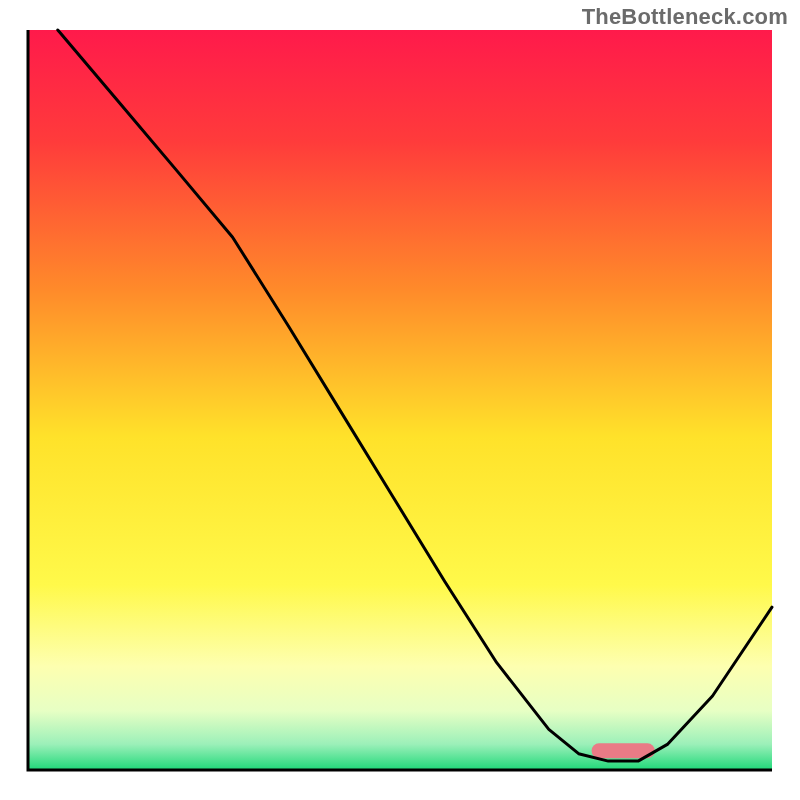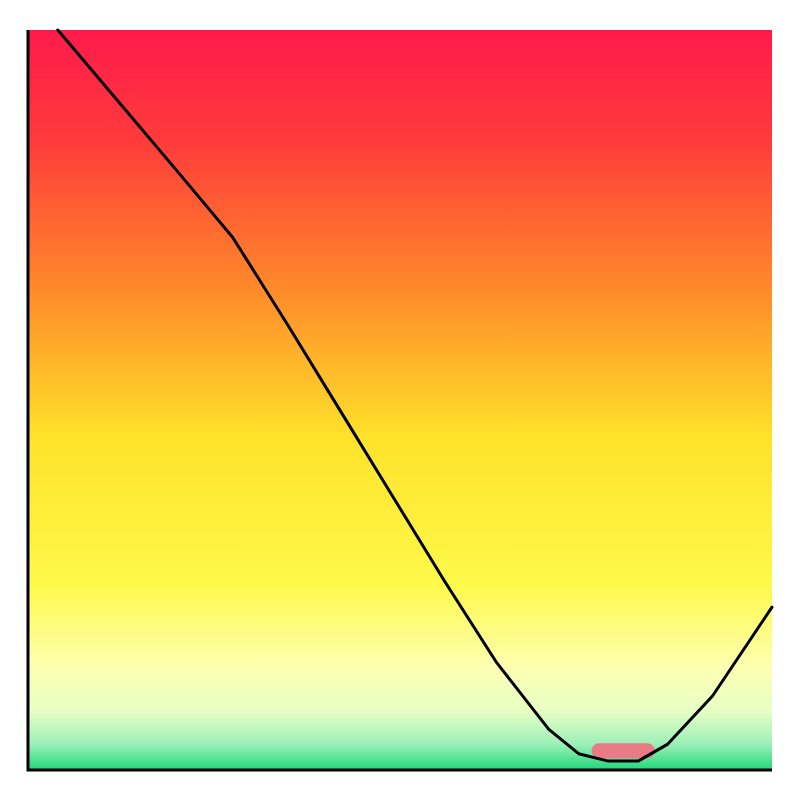--- a/index.html
+++ b/index.html
@@ -26,20 +26,21 @@
     letter-spacing: 0.2px;
     z-index: 10;
   }
   svg {
     display: block;
   }
 </style>
 </head>
 <body>
 <div class="container">
+  <div class="watermark">TheBottleneck.com</div>
   <svg id="chart" width="800" height="800" viewBox="0 0 800 800">
       <defs>
         <linearGradient id="bg-grad" x1="0" y1="0" x2="0" y2="1">
           <stop offset="0%" stop-color="#ff1a4b"></stop>
           <stop offset="15%" stop-color="#ff3b3b"></stop>
           <stop offset="35%" stop-color="#ff8a2a"></stop>
           <stop offset="55.00000000000001%" stop-color="#ffe22a"></stop>
           <stop offset="75%" stop-color="#fff94a"></stop>
           <stop offset="86%" stop-color="#fdffb0"></stop>
           <stop offset="92%" stop-color="#e7ffc4"></stop>

